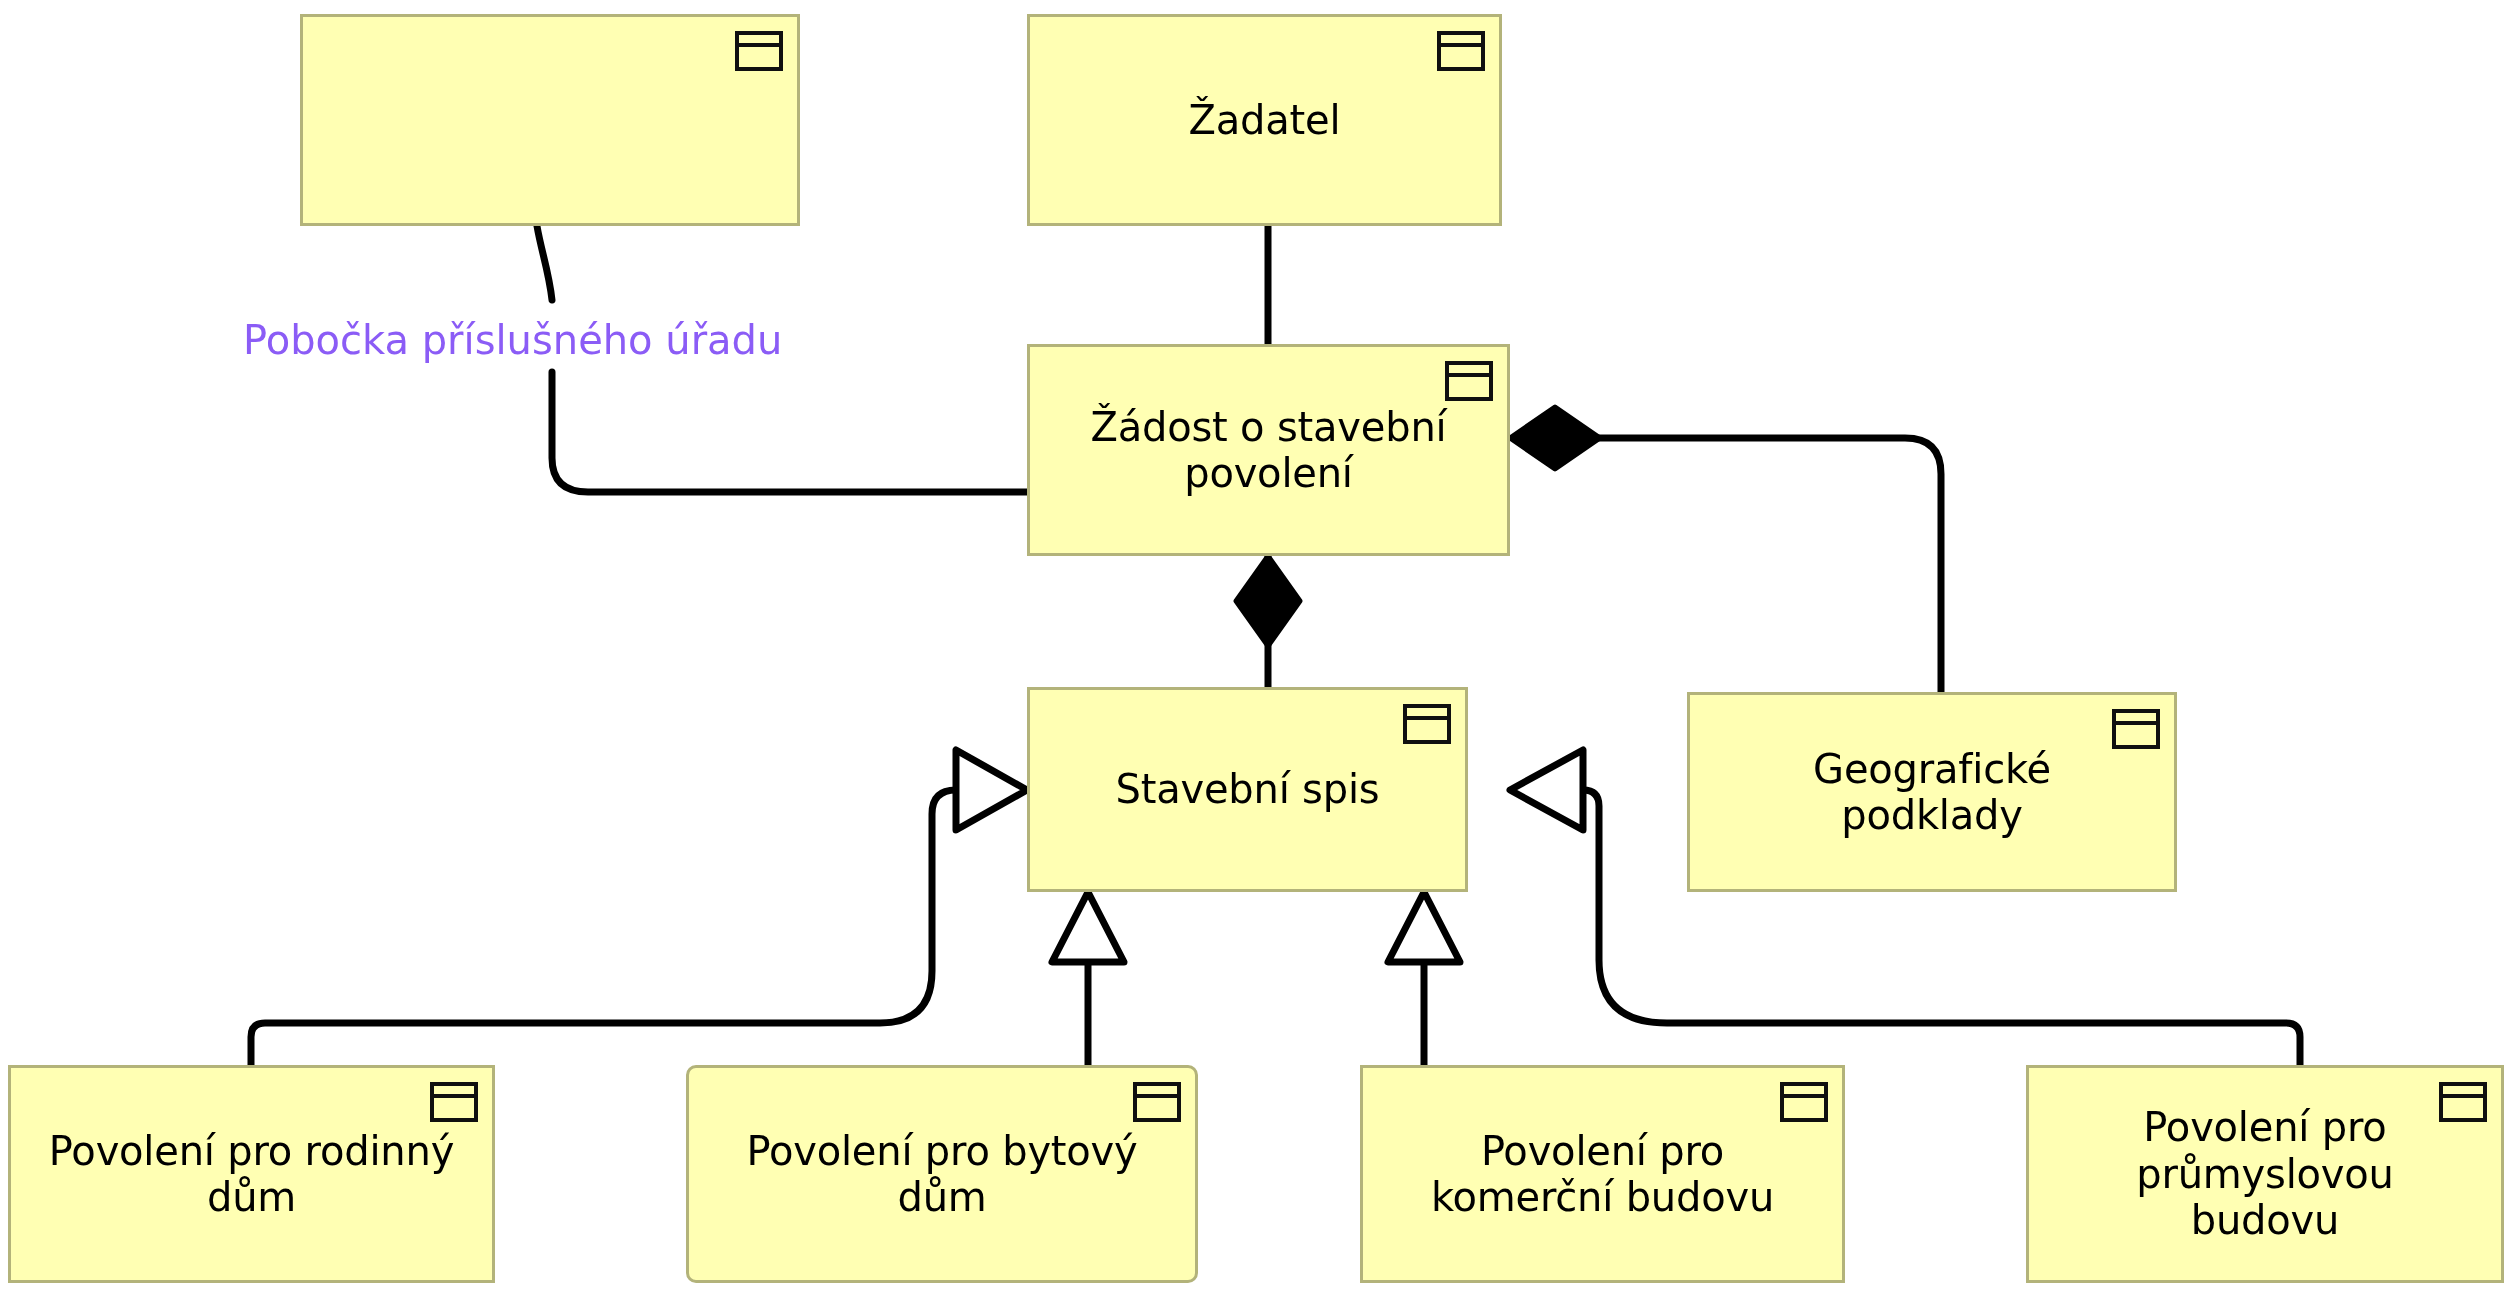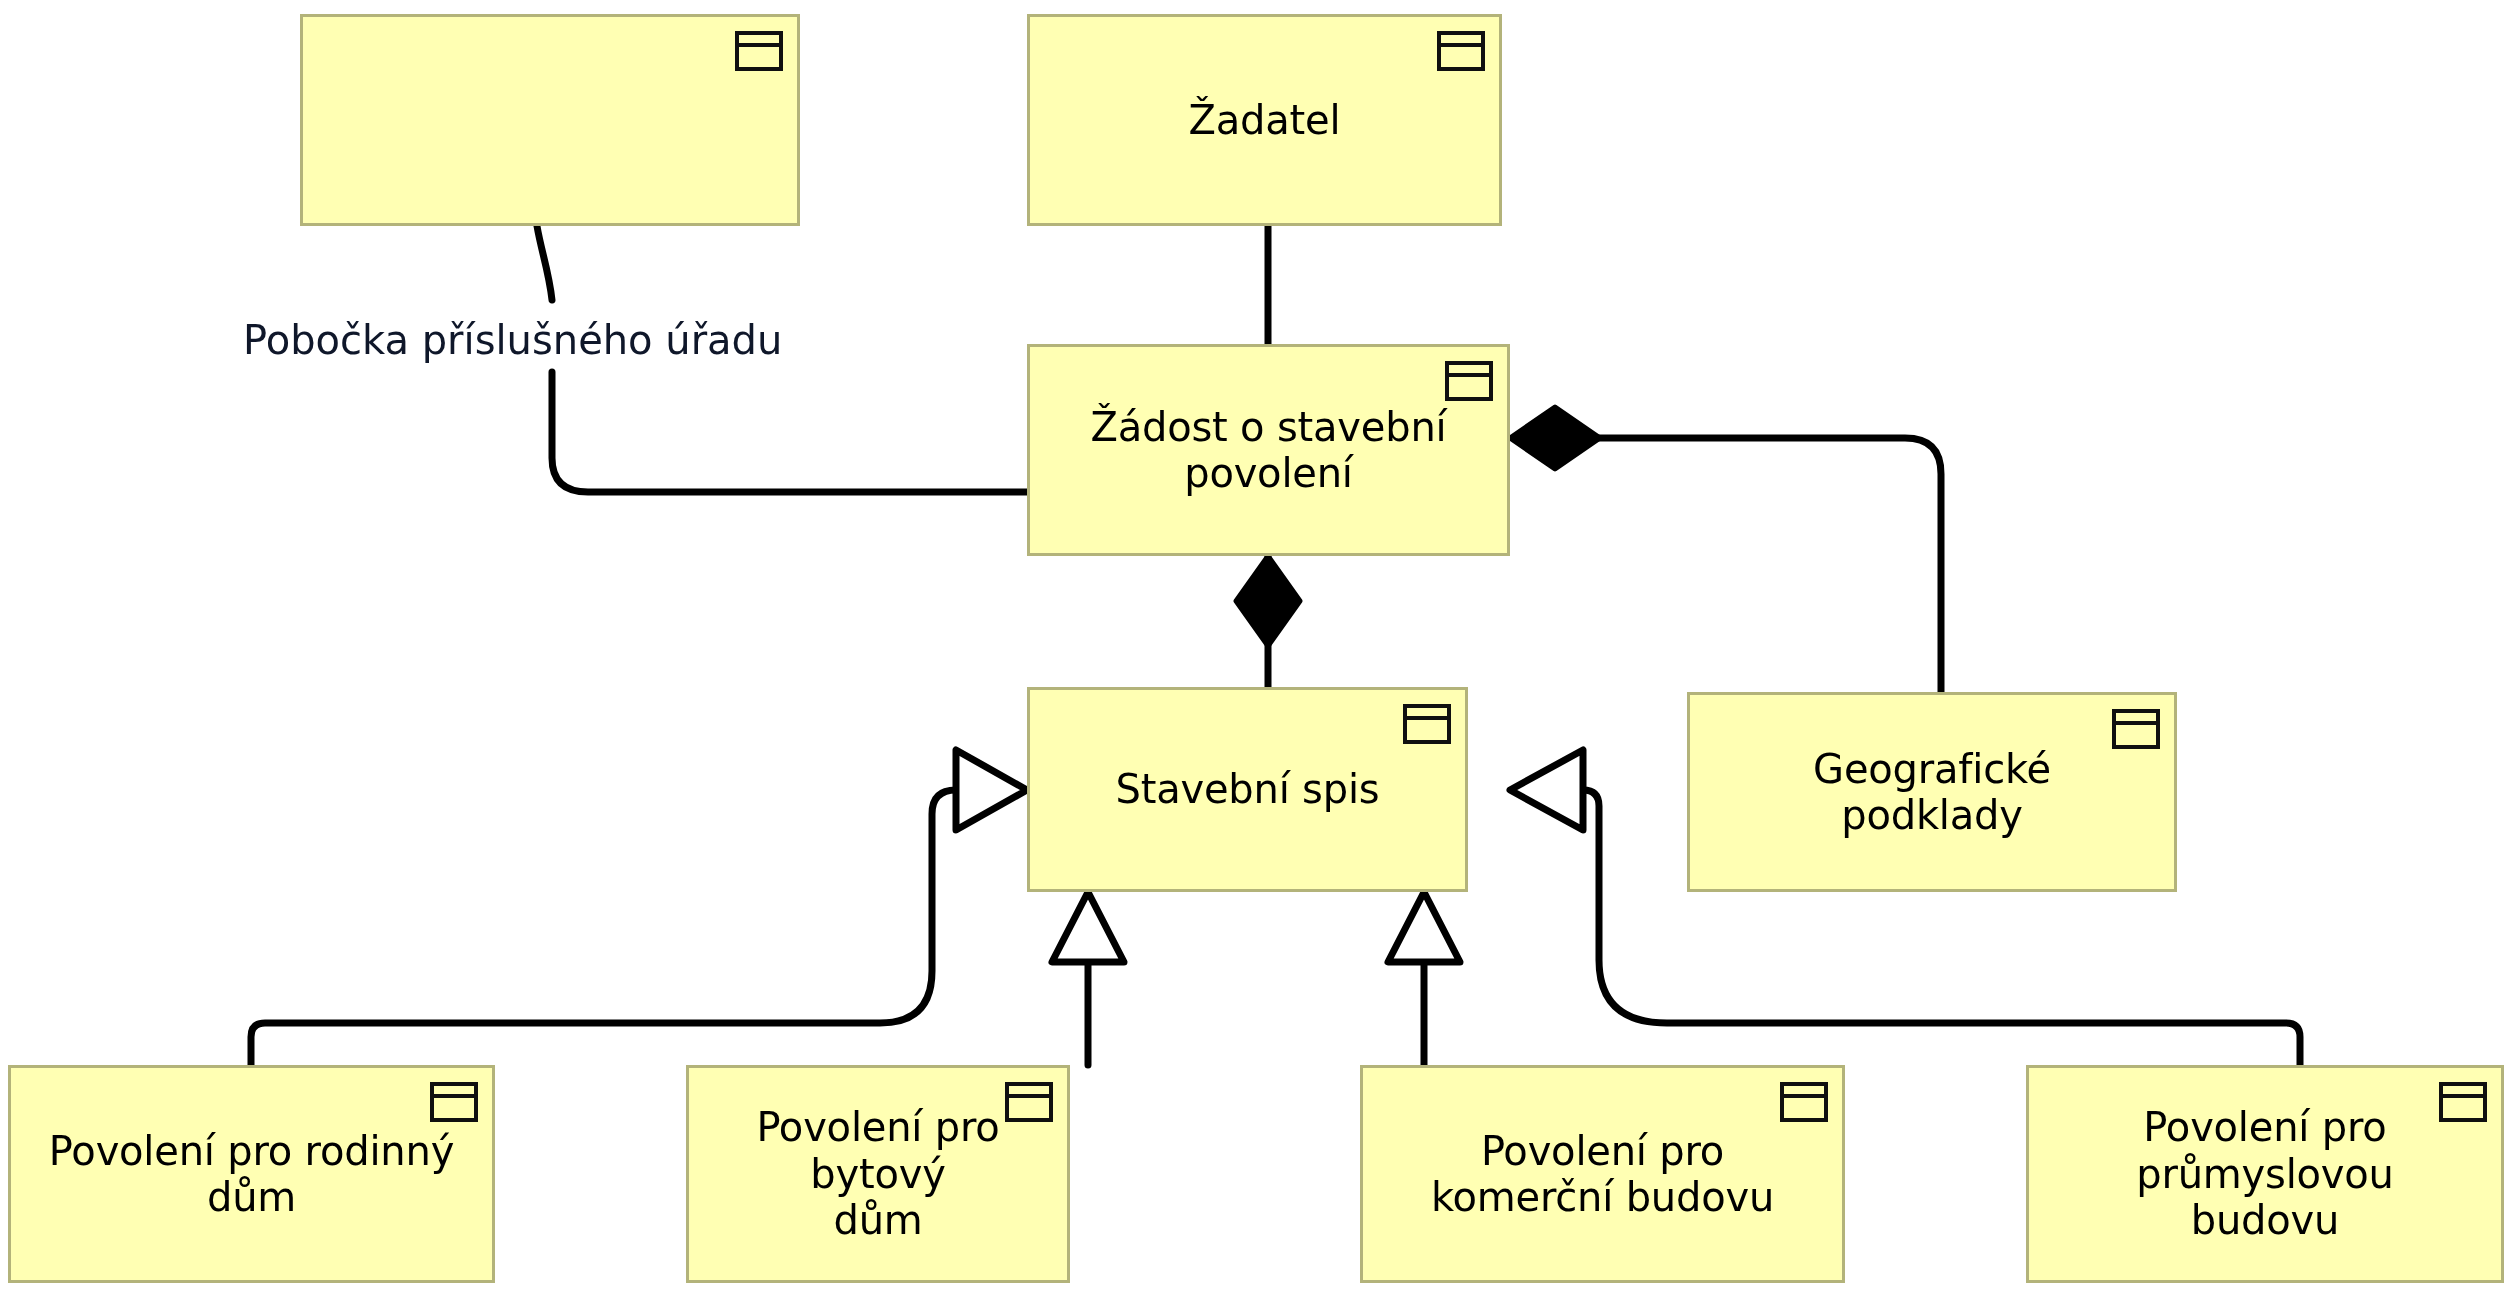--- a/index.html
+++ b/index.html
@@ -63,21 +63,21 @@
     left: 0;
     right: 0;
     top: 8px;
     height: 4px;
     background: #101010;
   }
   .edge-label {
     position: absolute;
     font-family: "DejaVu Sans", "Liberation Sans", sans-serif;
     font-size: 40px;
-    color: #0f172a;
+    color: #8b5cf6;
     background: #ffffff;
     white-space: nowrap;
     z-index: 6;
     padding: 2px 6px;
   }
 </style>
 </head>
 <body>
 
 <div id="canvas">
@@ -150,21 +150,21 @@
     <span class="obj-icon"></span>
     <span class="node-label">Stavební spis</span>
   </div>
 
   <div class="node" style="left:8px; top:1065px; width:487px; height:218px;">
     <span class="obj-icon"></span>
     <span class="node-label">Povolení pro rodinný
 dům</span>
   </div>
 
-  <div class="node" style="left:686px; top:1065px; width:384px; height:218px;">
+  <div class="node" style="left:686px; top:1065px; width:512px; height:218px;border-radius:10px;">
     <span class="obj-icon"></span>
     <span class="node-label">Povolení pro bytový
 dům</span>
   </div>
 
   <div class="node" style="left:1360px; top:1065px; width:485px; height:218px;">
     <span class="obj-icon"></span>
     <span class="node-label">Povolení pro
 komerční budovu</span>
   </div>

